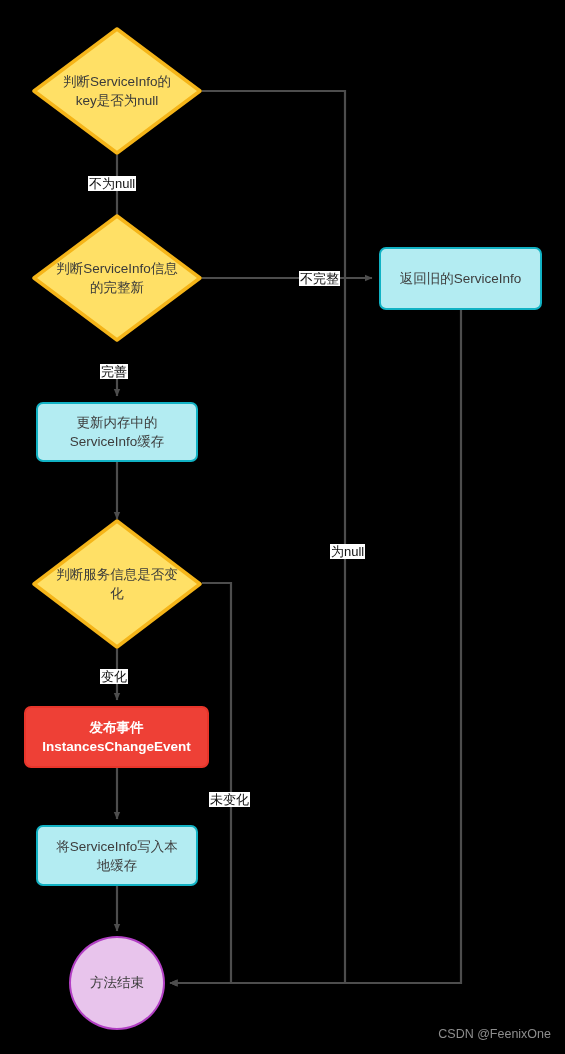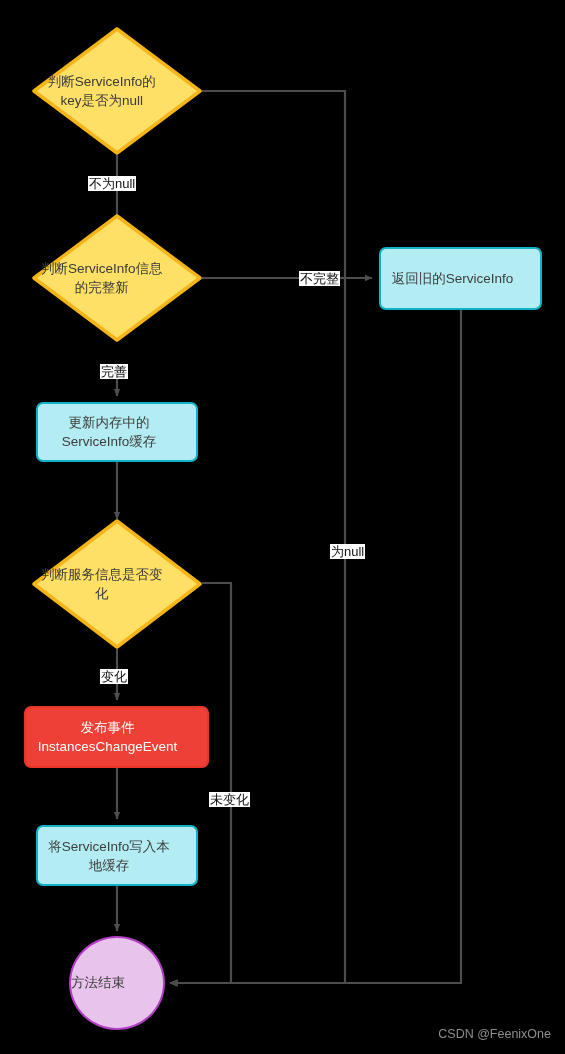--- a/index.html
+++ b/index.html
@@ -4,21 +4,21 @@
 <style>
   html,body{margin:0;padding:0;background:#000;}
   body{
     width:565px;height:1054px;
     position:relative;overflow:hidden;
     font-family:"Liberation Sans","DejaVu Sans",sans-serif;
   }
   #canvas{position:absolute;inset:0;width:565px;height:1054px;}
   svg.edges{position:absolute;left:0;top:0;width:565px;height:1054px;}
 
-  .node{position:absolute;box-sizing:border-box;display:flex;align-items:center;text-align:center;}
+  .node{position:absolute;box-sizing:border-box;display:flex;align-items:center;justify-content:center;text-align:center;}
 
   
   .diamond{ }
   .diamond .dshape{position:absolute;inset:0;}
   .diamond .dlabel{
     position:relative;z-index:2;
     color:#3a3a3a;font-size:13.5px;line-height:19px;
     width:82%;
   }
 
@@ -27,21 +27,21 @@
     background:#b3ecf2;
     border:2px solid #11b2c4;
     border-radius:7px;
     color:#3d3d3d;font-size:13.5px;line-height:19px;
   }
   .box .blabel{width:90%;}
 
   .box.red{
     background:#ee4036;
     border:2px solid #e8352a;
-    color:#ffffff;font-weight:normal;
+    color:#ffffff;font-weight:bold;
   }
 
   
   .circle{
     background:#e8c4ec;
     border:2px solid #b23fc4;
     border-radius:50%;
     color:#3d3d3d;font-size:13.5px;line-height:18px;
   }
 

